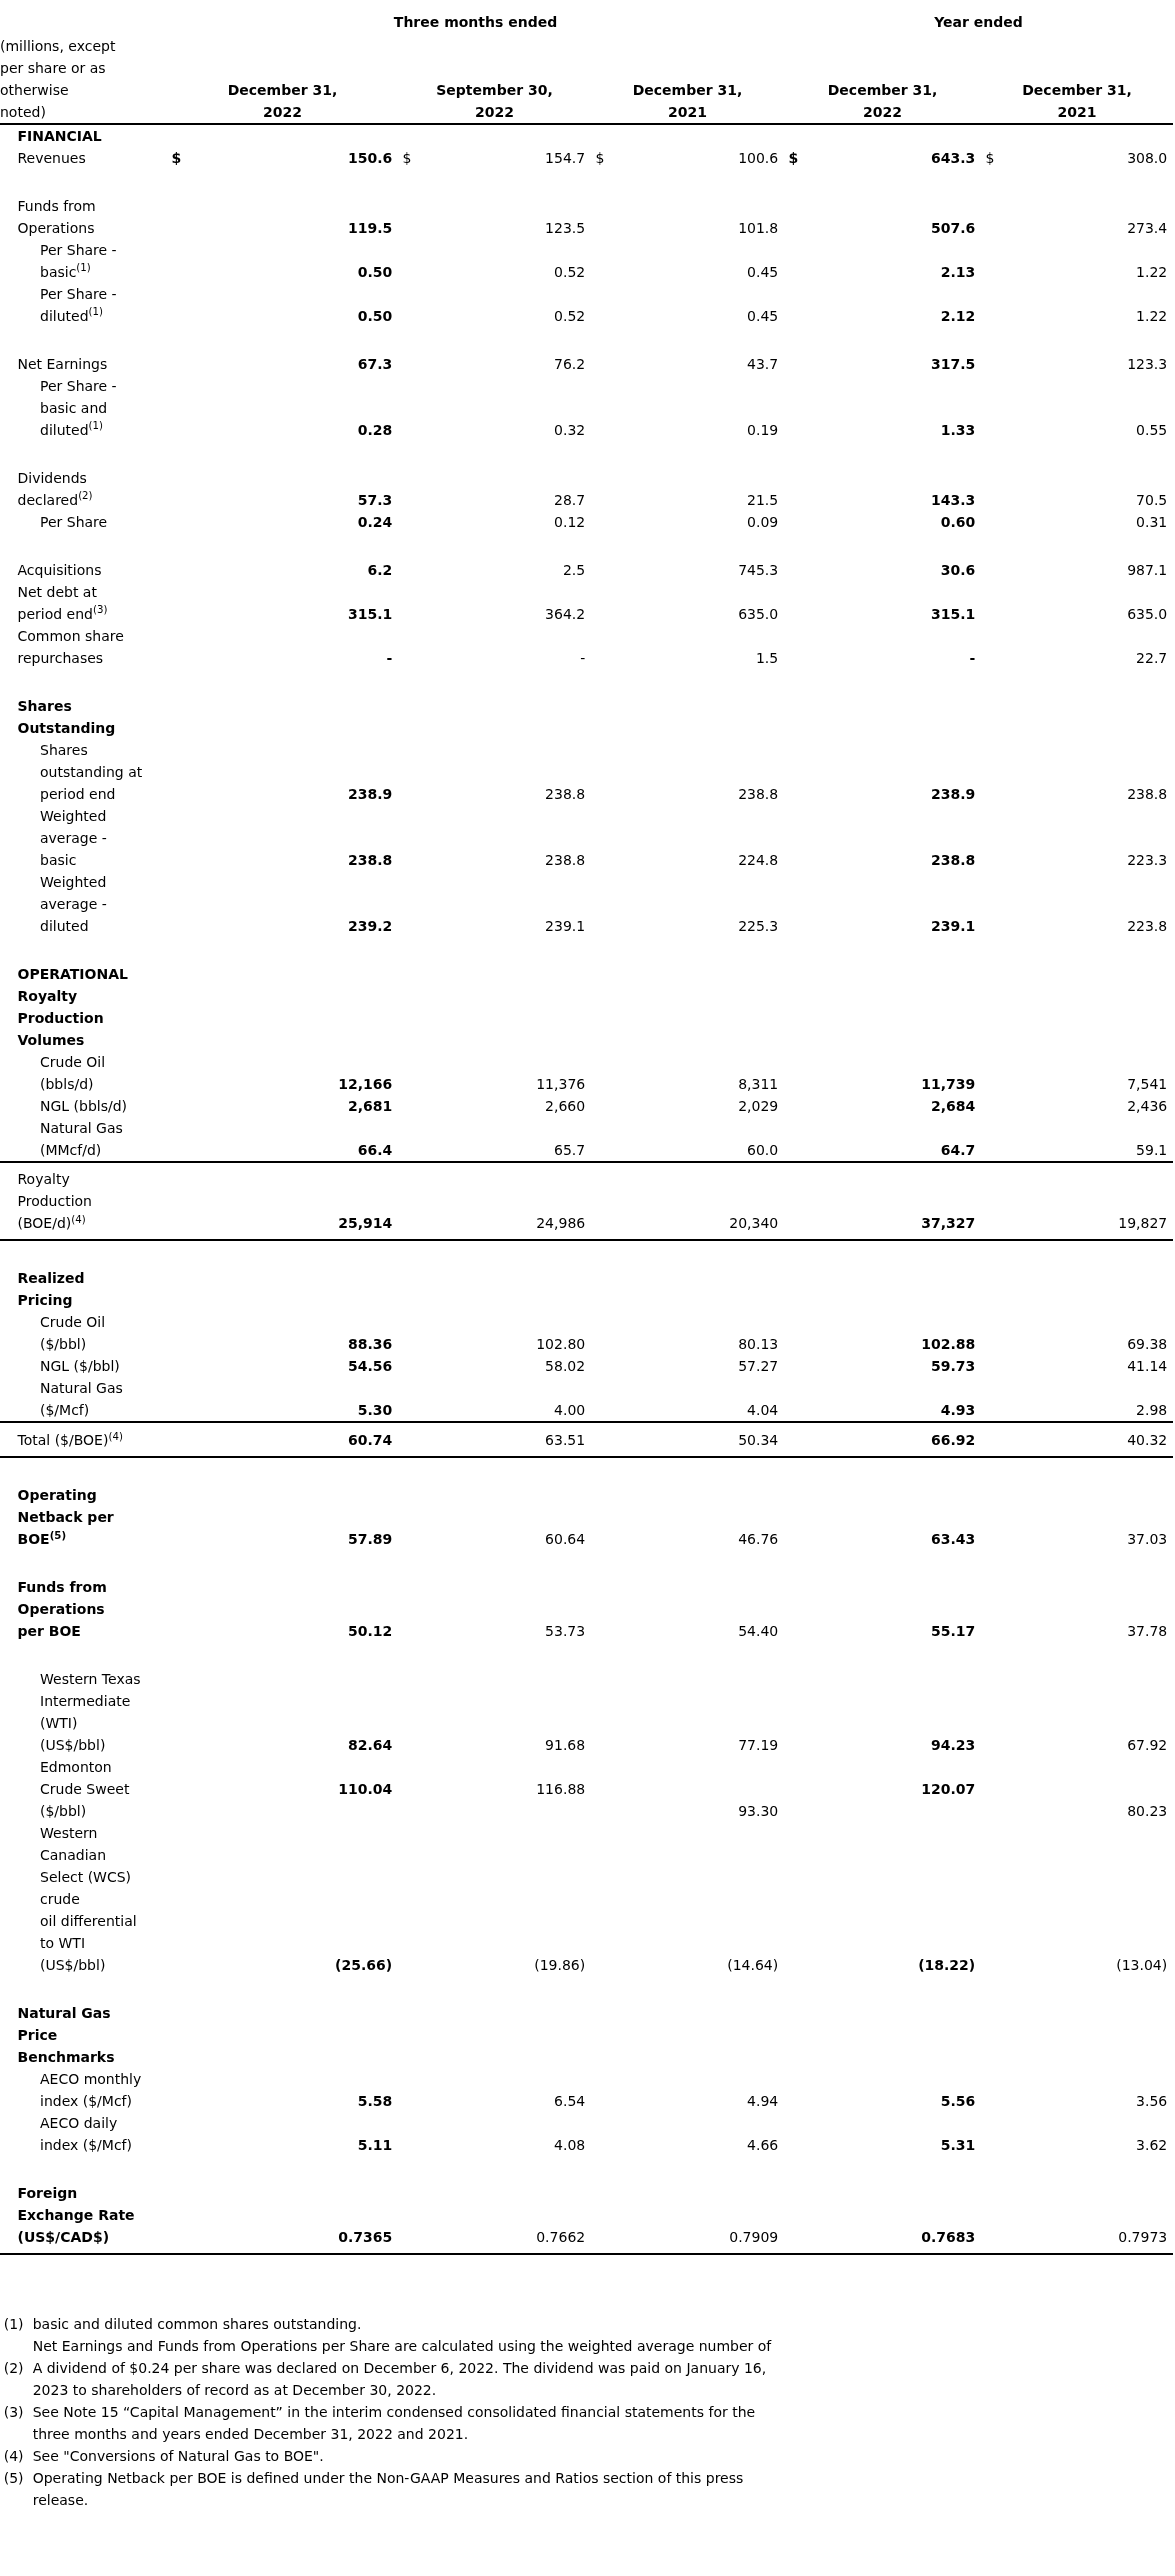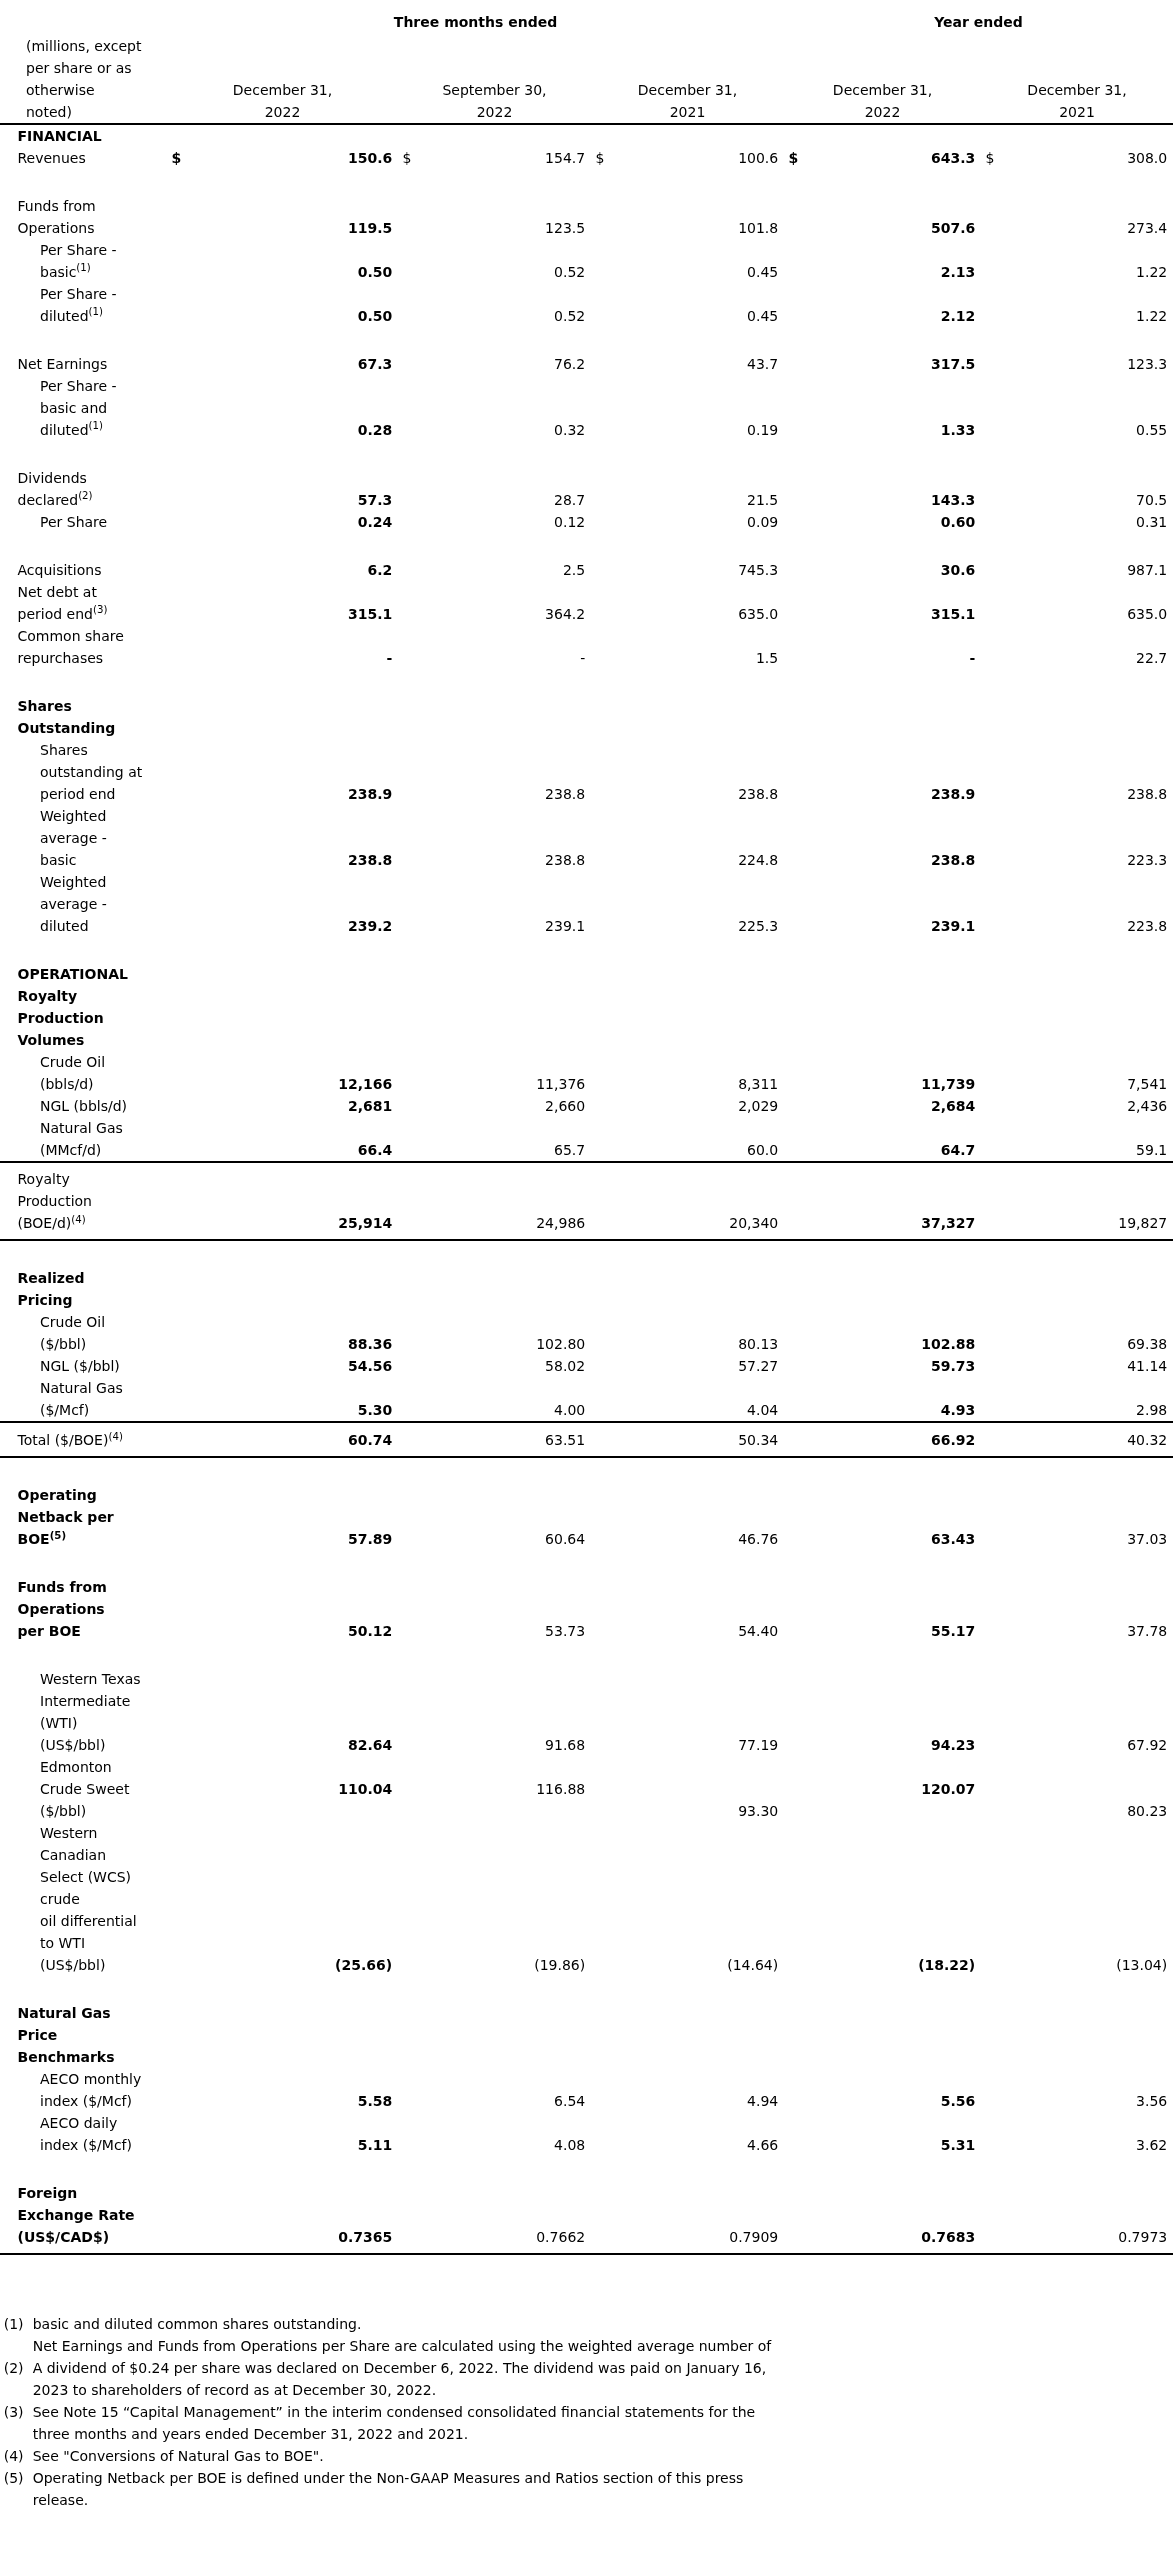--- a/index.html
+++ b/index.html
@@ -15,22 +15,22 @@
   table#fin-table {
     border-collapse:collapse;
     table-layout:fixed;
     width:952px;
   }
   th, td { padding:0; vertical-align:bottom; font-weight:normal; }
   .line { white-space:nowrap; }
   .l30 { height:22px; white-space:nowrap; }
   
   tr.groups th { height:33px; vertical-align:bottom; text-align:center; font-weight:bold; padding-bottom:1.5px; }
-  tr.heads th { height:88px; vertical-align:bottom; text-align:center; font-weight:normal; border-bottom:2.2px solid #000; }
-  tr.heads th.note { text-align:left; font-weight:normal; padding-left:26px;margin-left:12px; }
+  tr.heads th { height:88px; vertical-align:bottom; text-align:center; font-weight:bold; border-bottom:2.2px solid #000; }
+  tr.heads th.note { text-align:left; font-weight:normal; padding-left:0;margin-left:12px; }
   
   td.lbl { text-align:left; padding-left:17.5px; }
   td.lbl.ind { padding-left:40px; }
   td.lbl.b, .b { font-weight:bold; }
   td.dollar { text-align:left; padding-left:4.4px; }
   td.val { text-align:right; padding-right:5.8px; }
   tr.spacer td { height:26px; }
   tr.border-mid { border-bottom:2.2px solid #000; }
   tr.border-thick { border-bottom:2.9px solid #000; }
   tr.pad td { padding-bottom:5.1px; }

